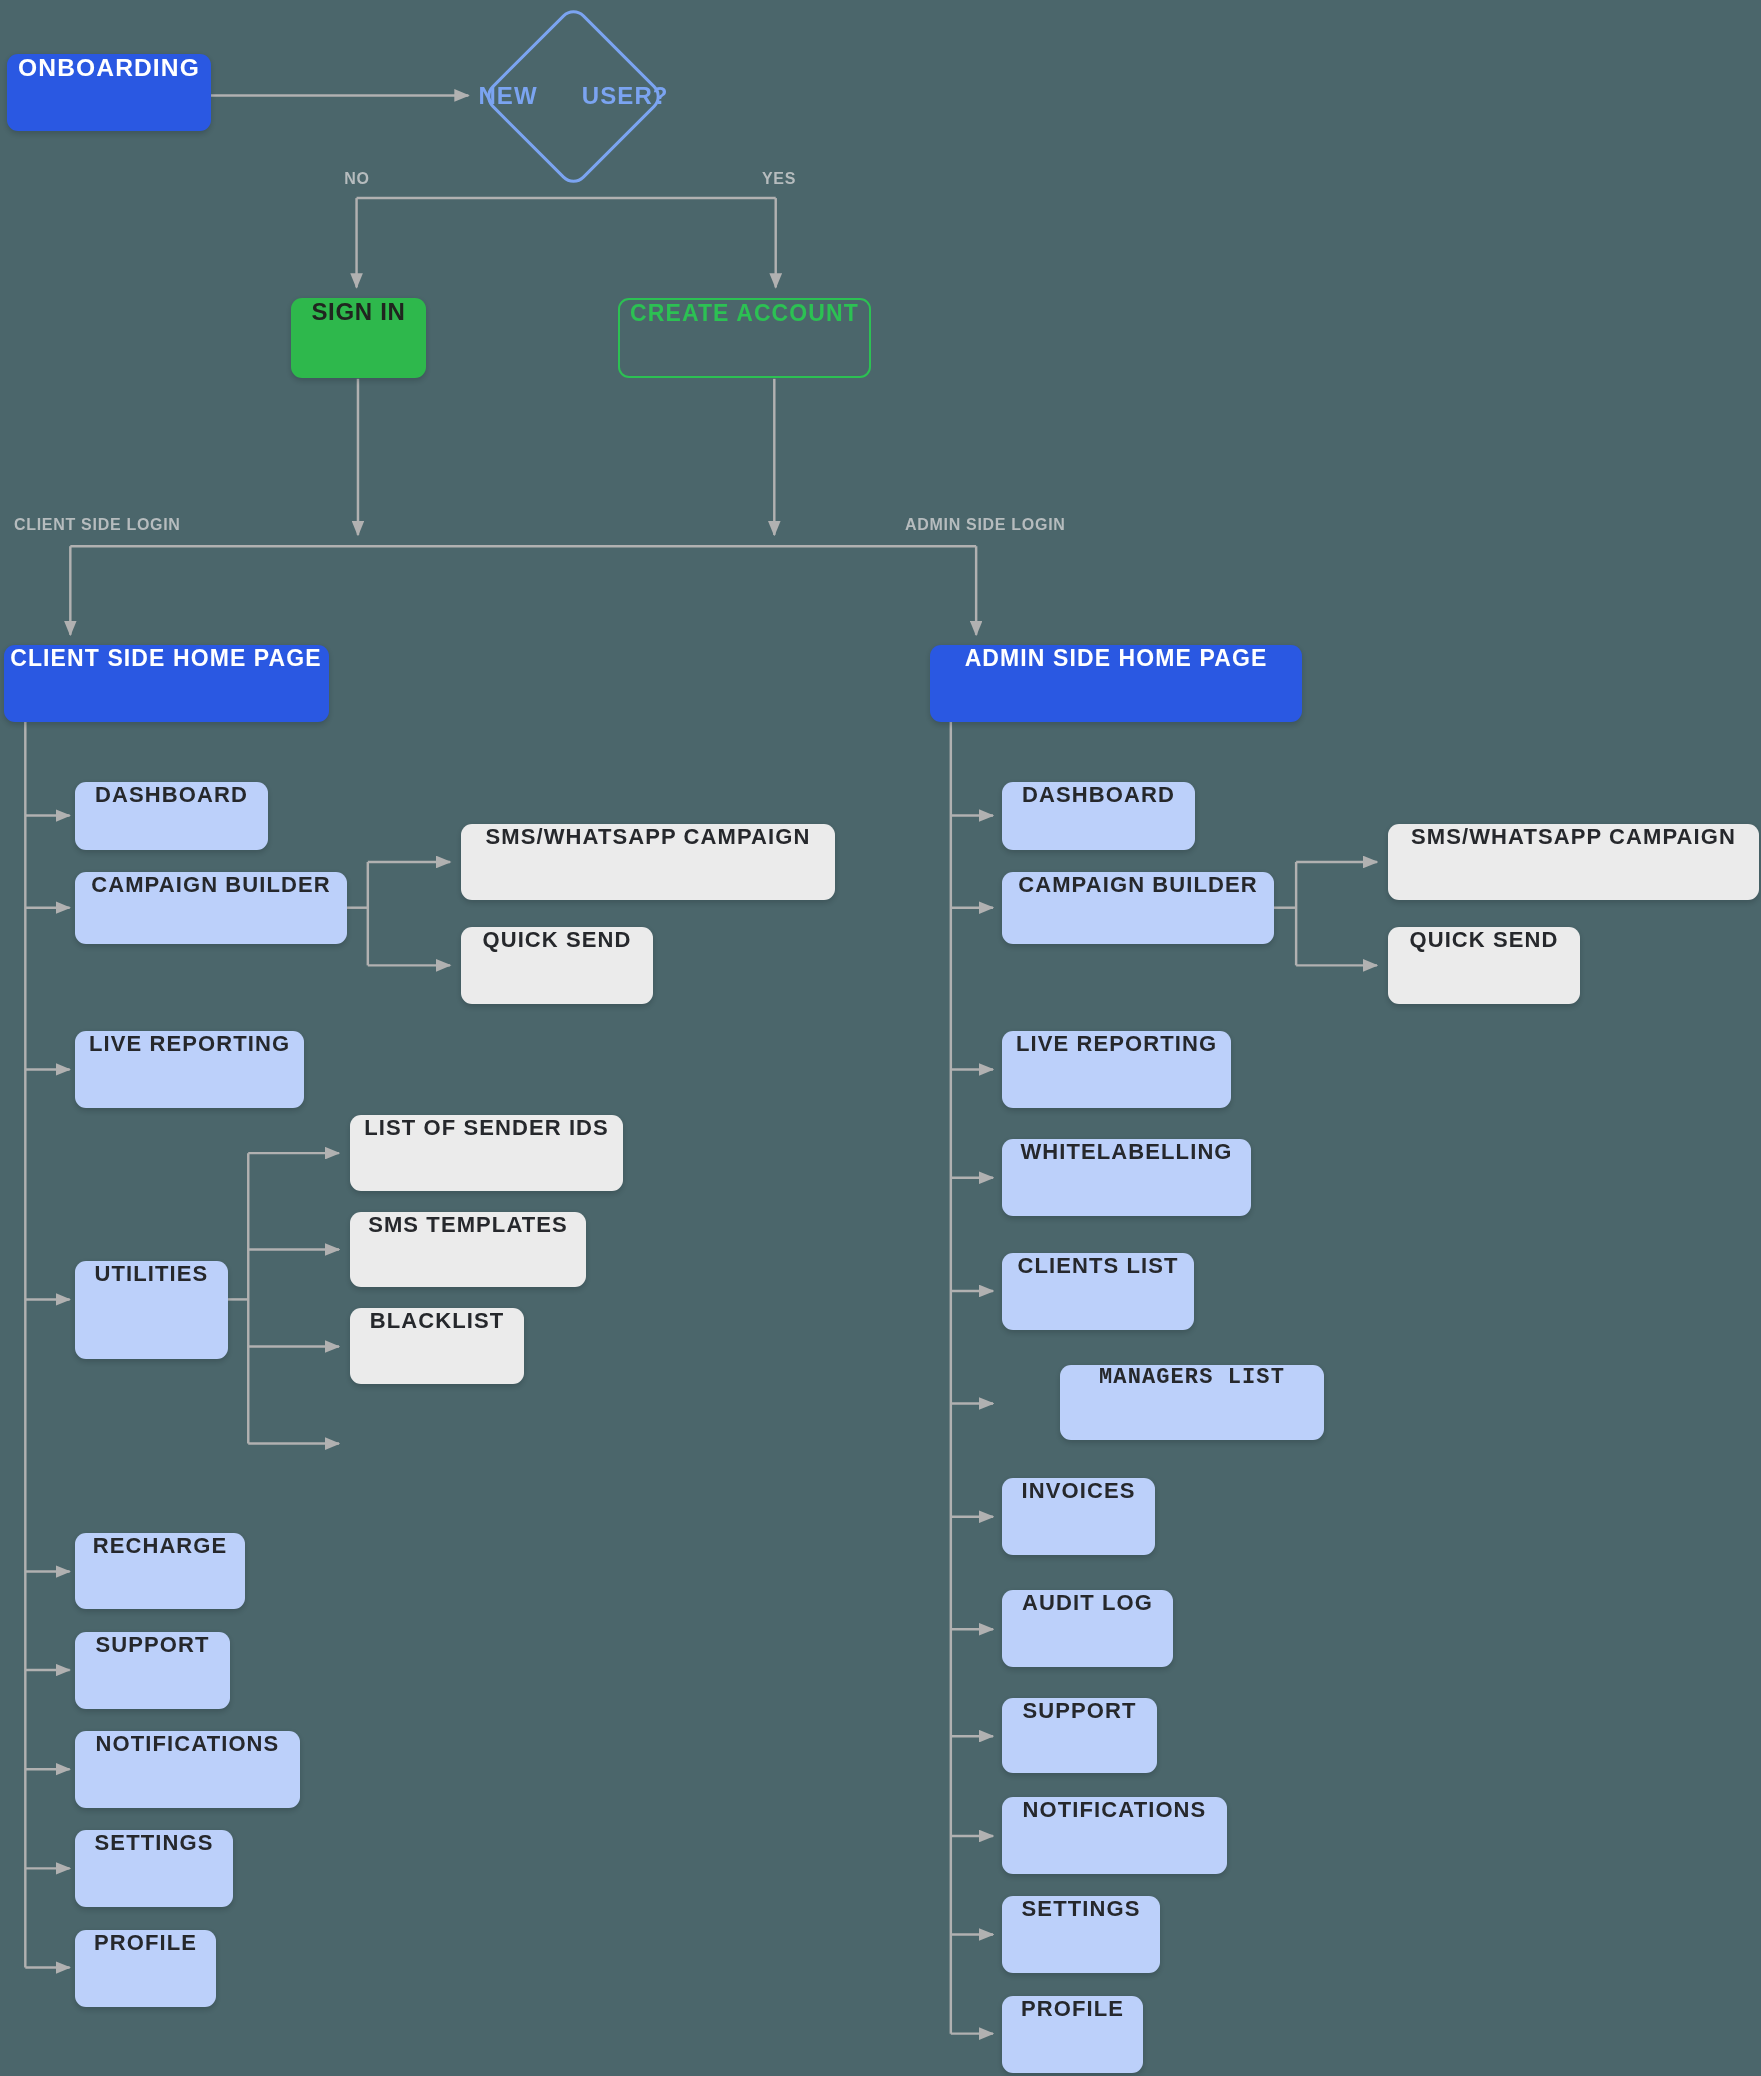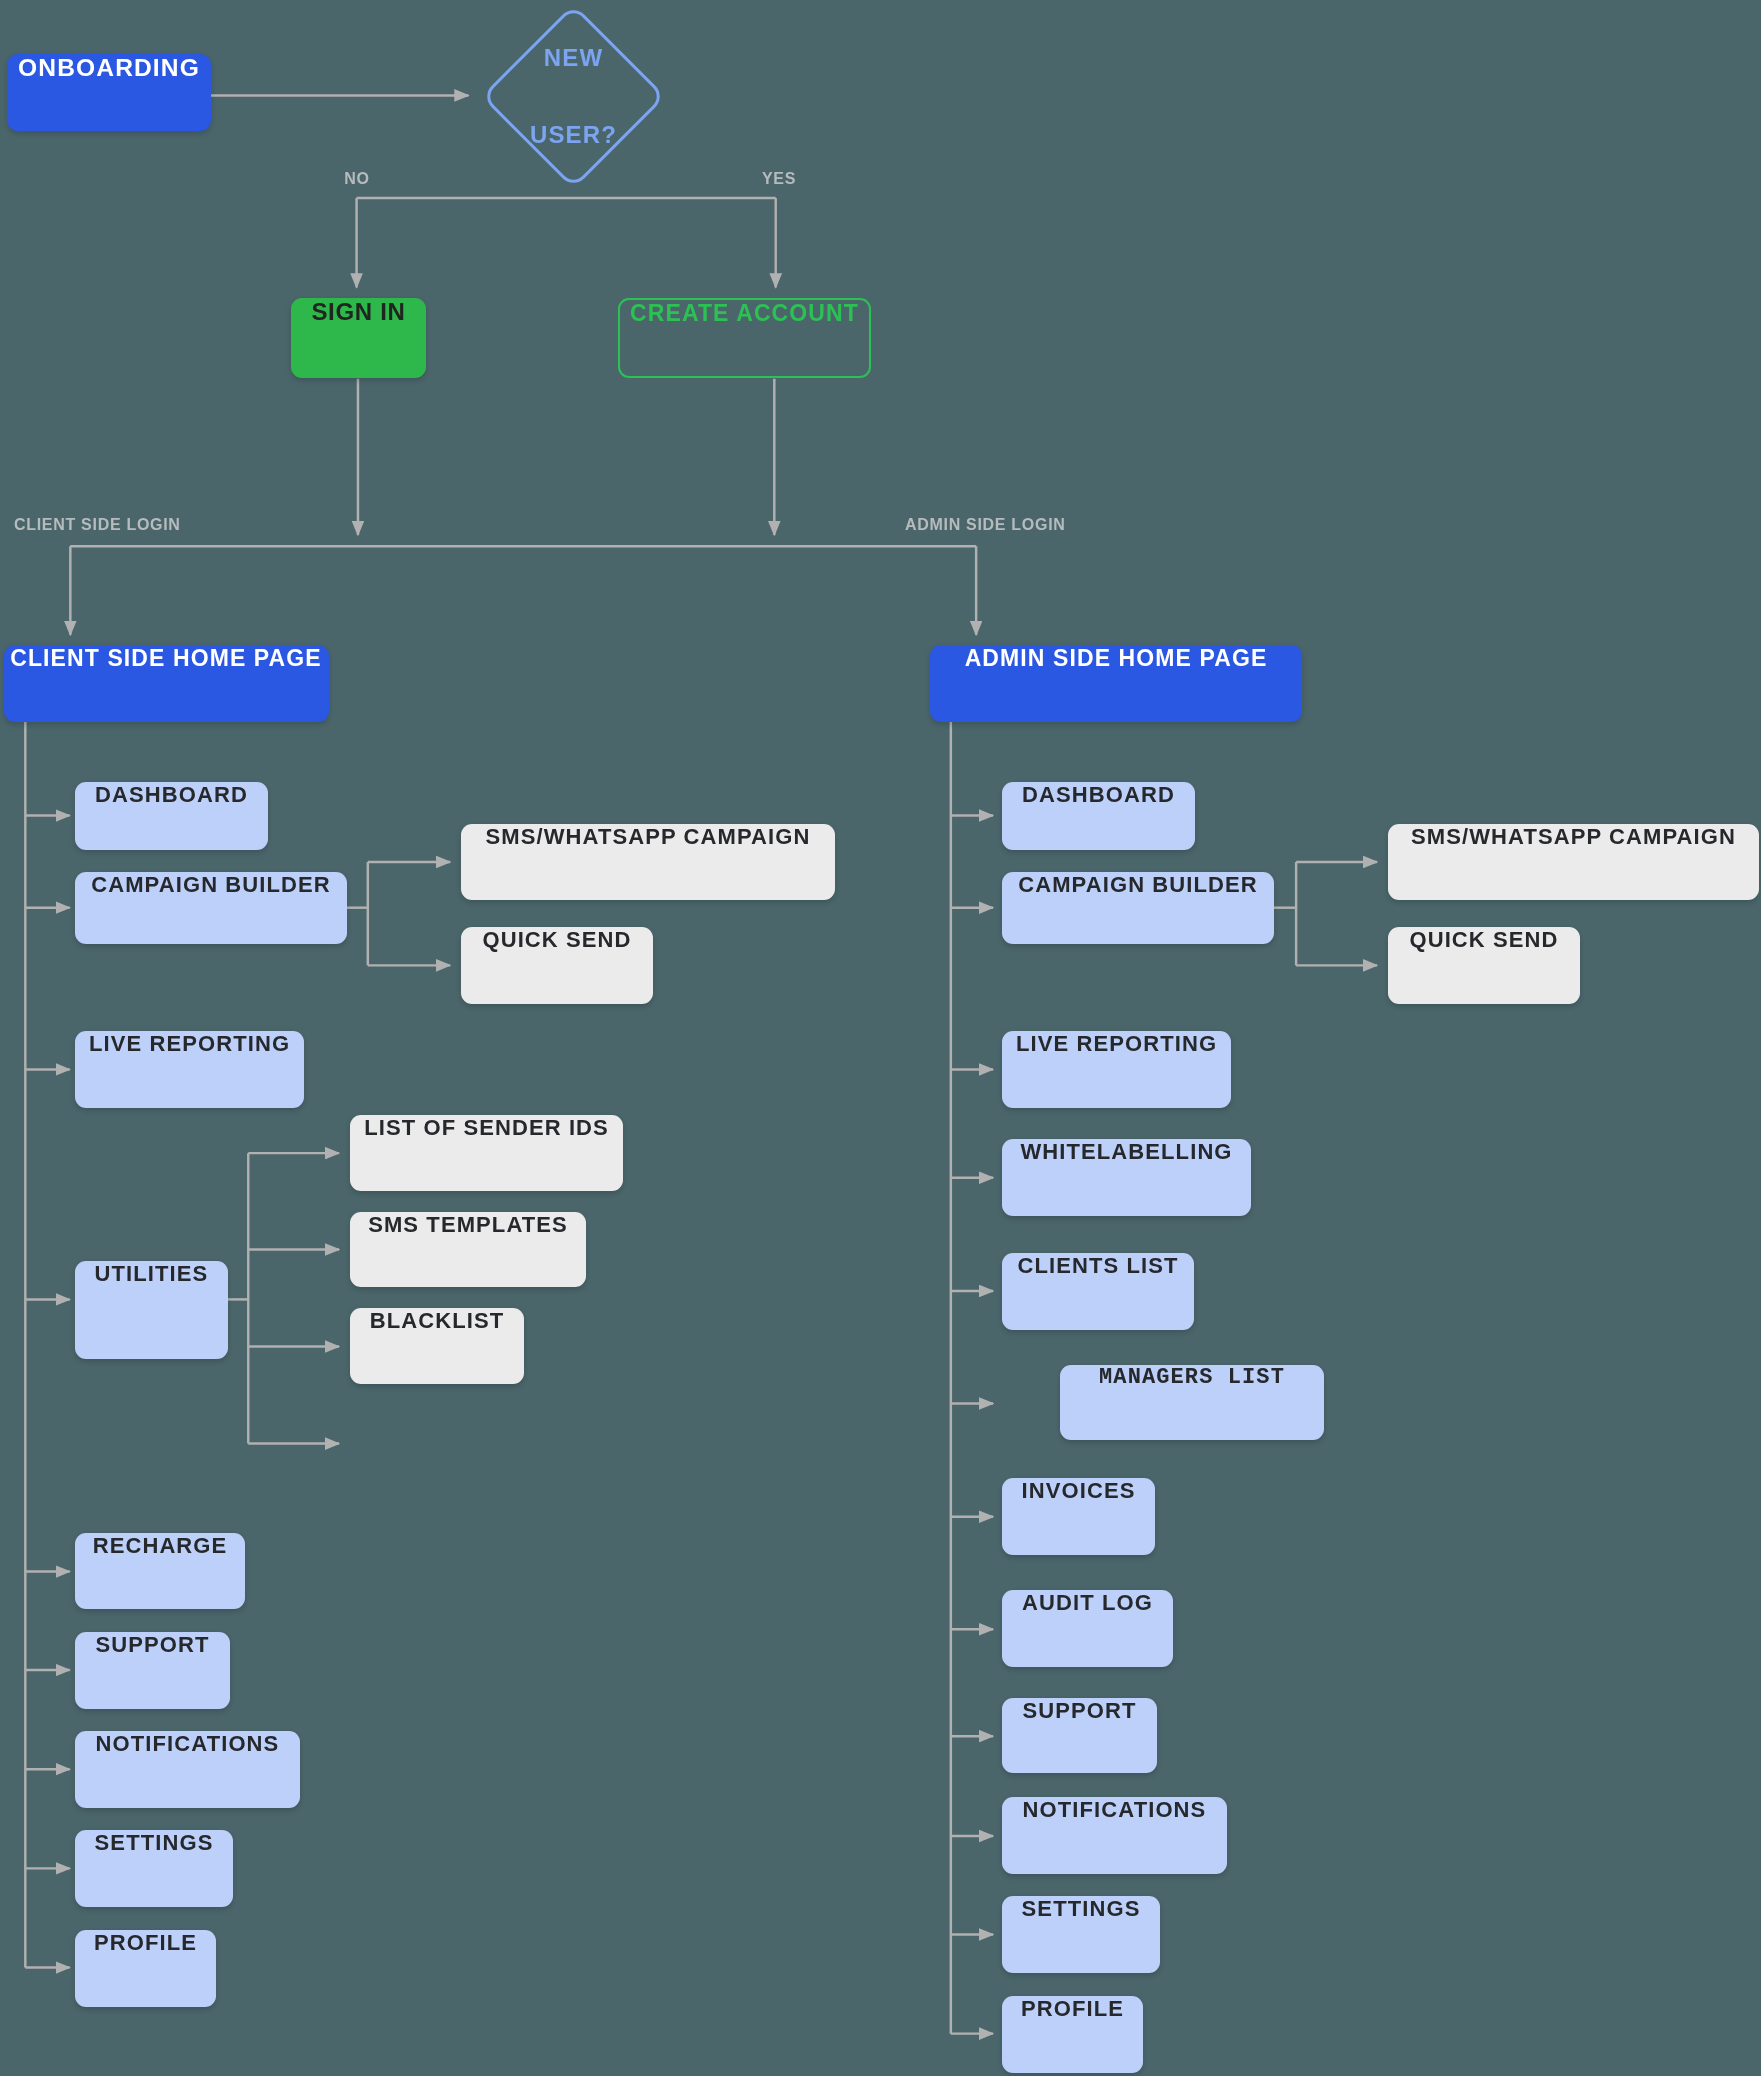--- a/index.html
+++ b/index.html
@@ -32,21 +32,21 @@
     position:absolute;z-index:2;
     width:131px;height:131px;
     border:3.5px solid #7ba4f1;
     border-radius:15.5px;
     transform:rotate(45deg);
     box-sizing:border-box;
     background:transparent;
   }
   .diamond-label{
     position:absolute;z-index:3;
-    display:flex;flex-direction:column;align-items:center;justify-content:center;
+    display:flex;flex-direction:row;align-items:center;justify-content:center;
     color:#7ba4f1;font-weight:800;font-size:24px;line-height:1.35;letter-spacing:1.1px;
     text-align:center;white-space:nowrap;gap:44px;
   }
   .edge-label{
     position:absolute;z-index:2;
     color:#b6bcbe;font-weight:800;font-size:16px;letter-spacing:0.7px;
     white-space:nowrap;
   }
   .edge-label.centered{text-align:center;}
 </style>

